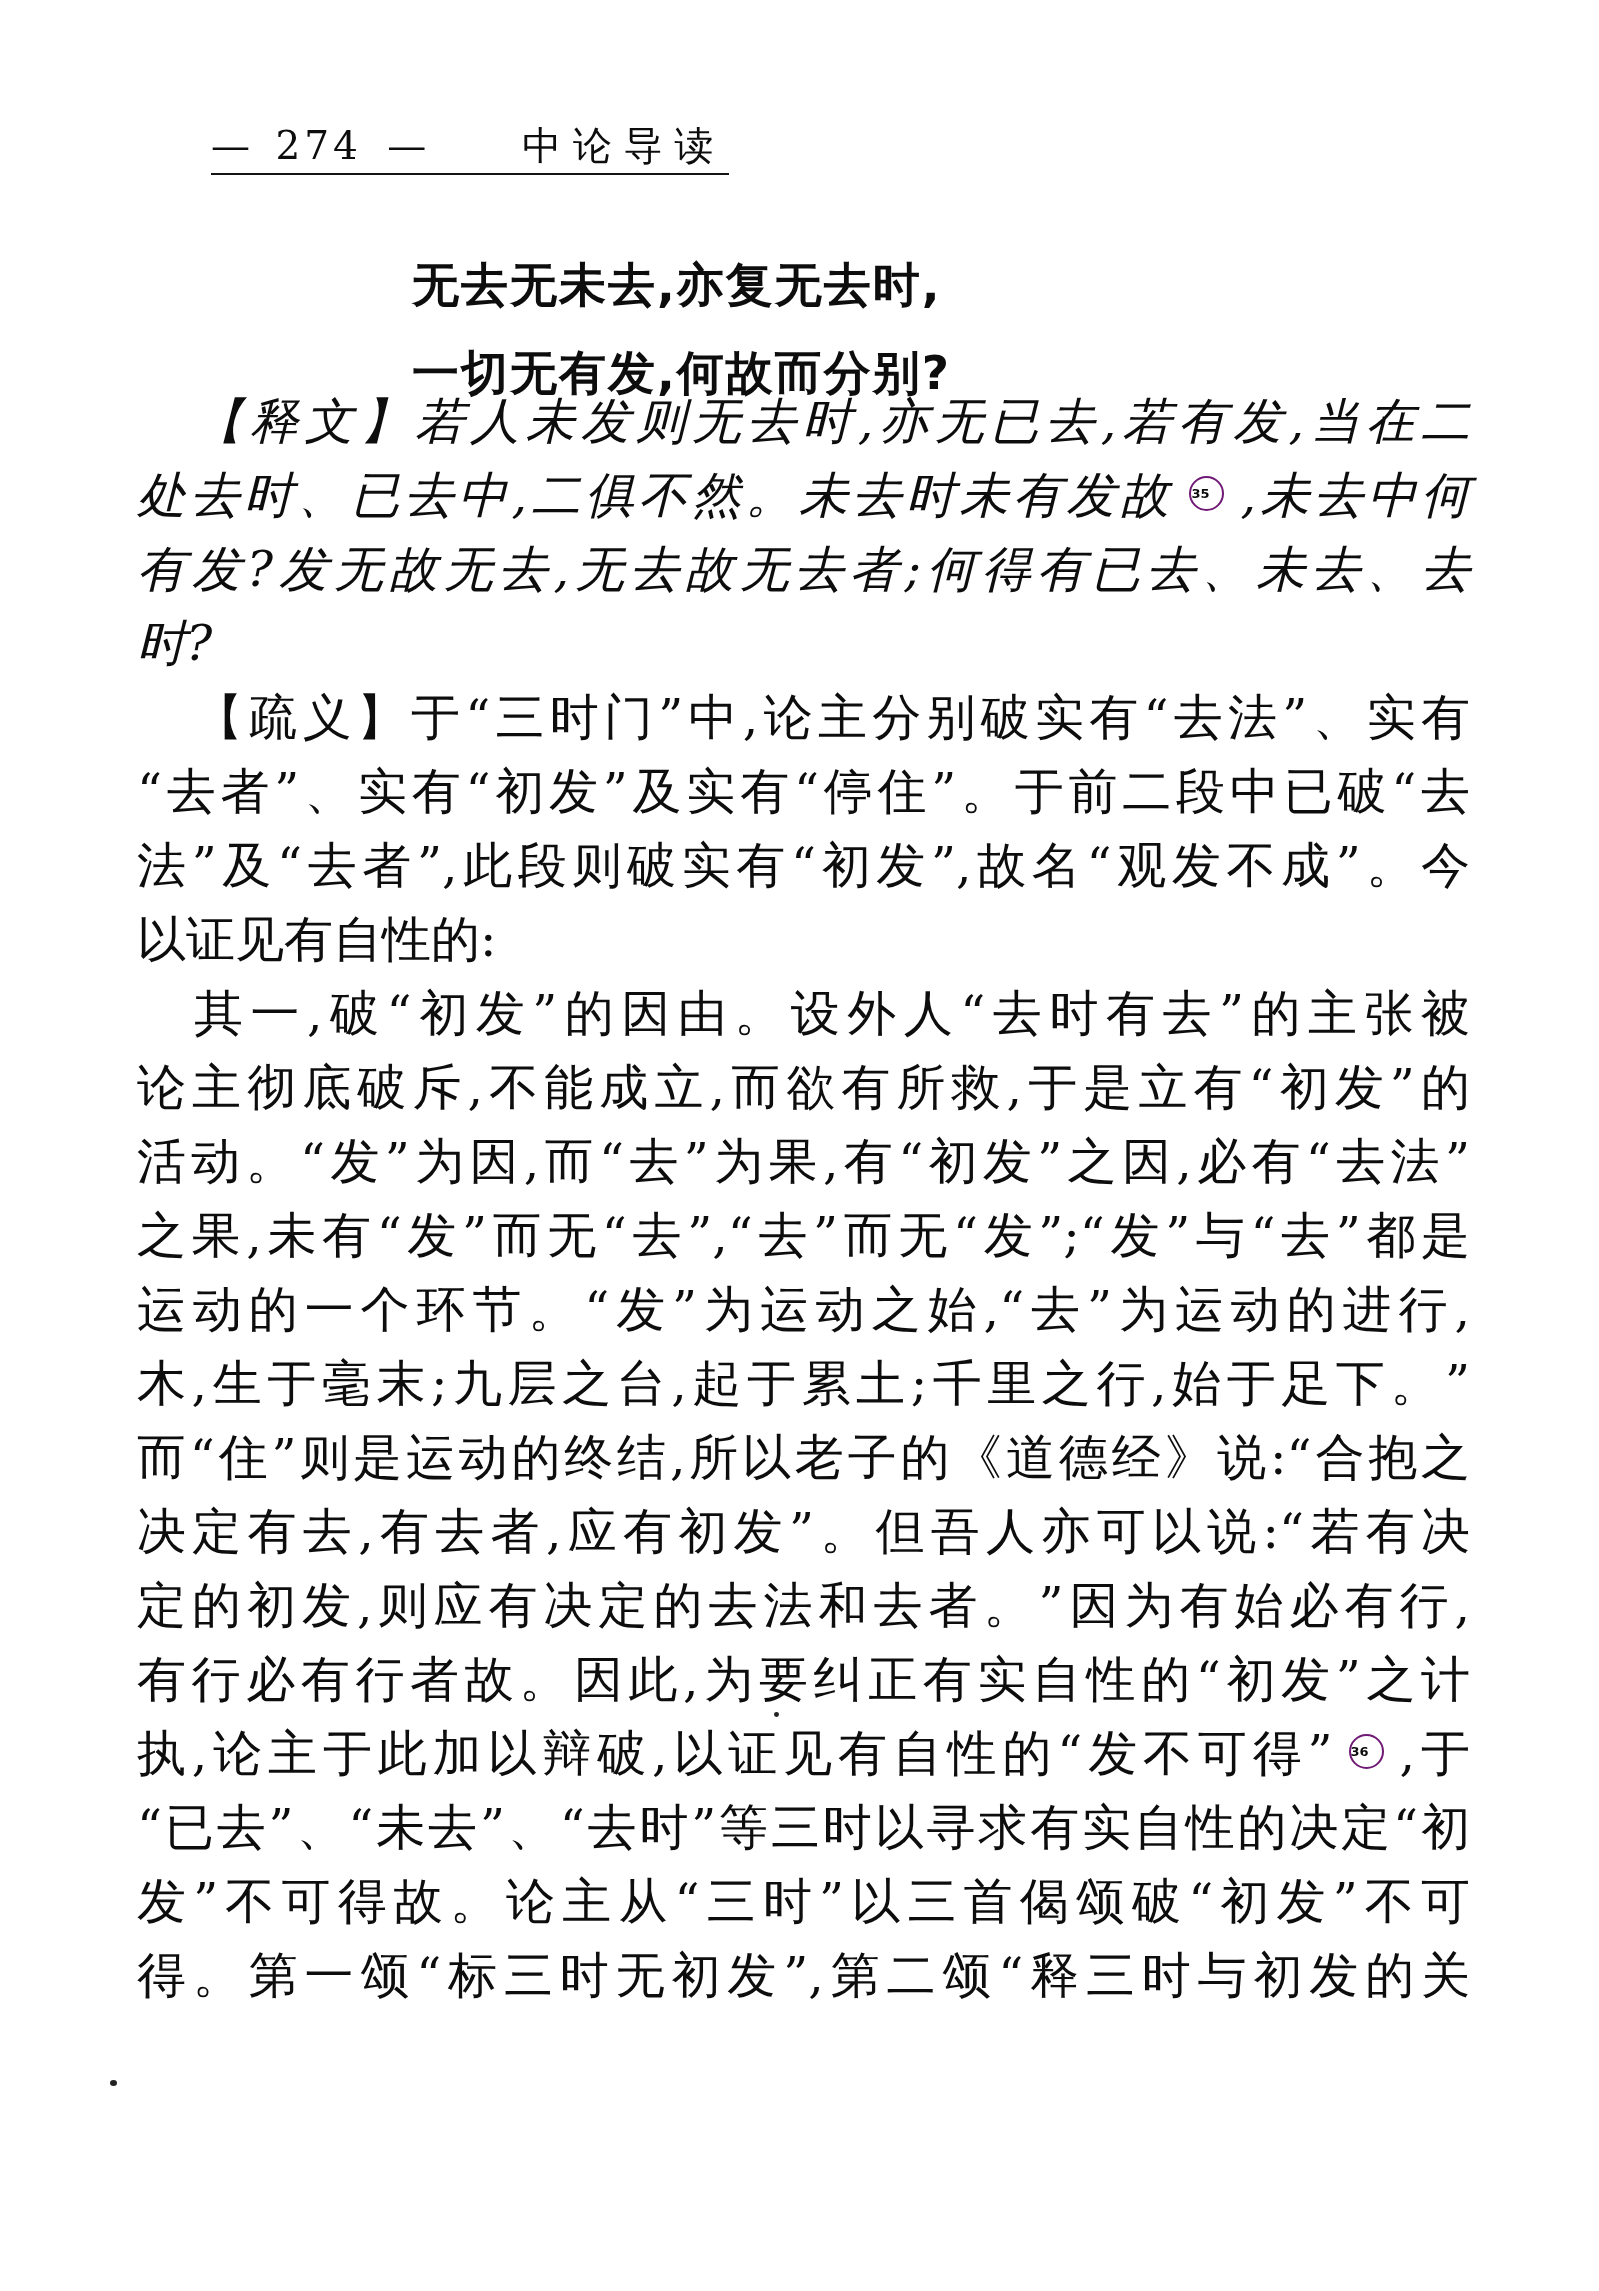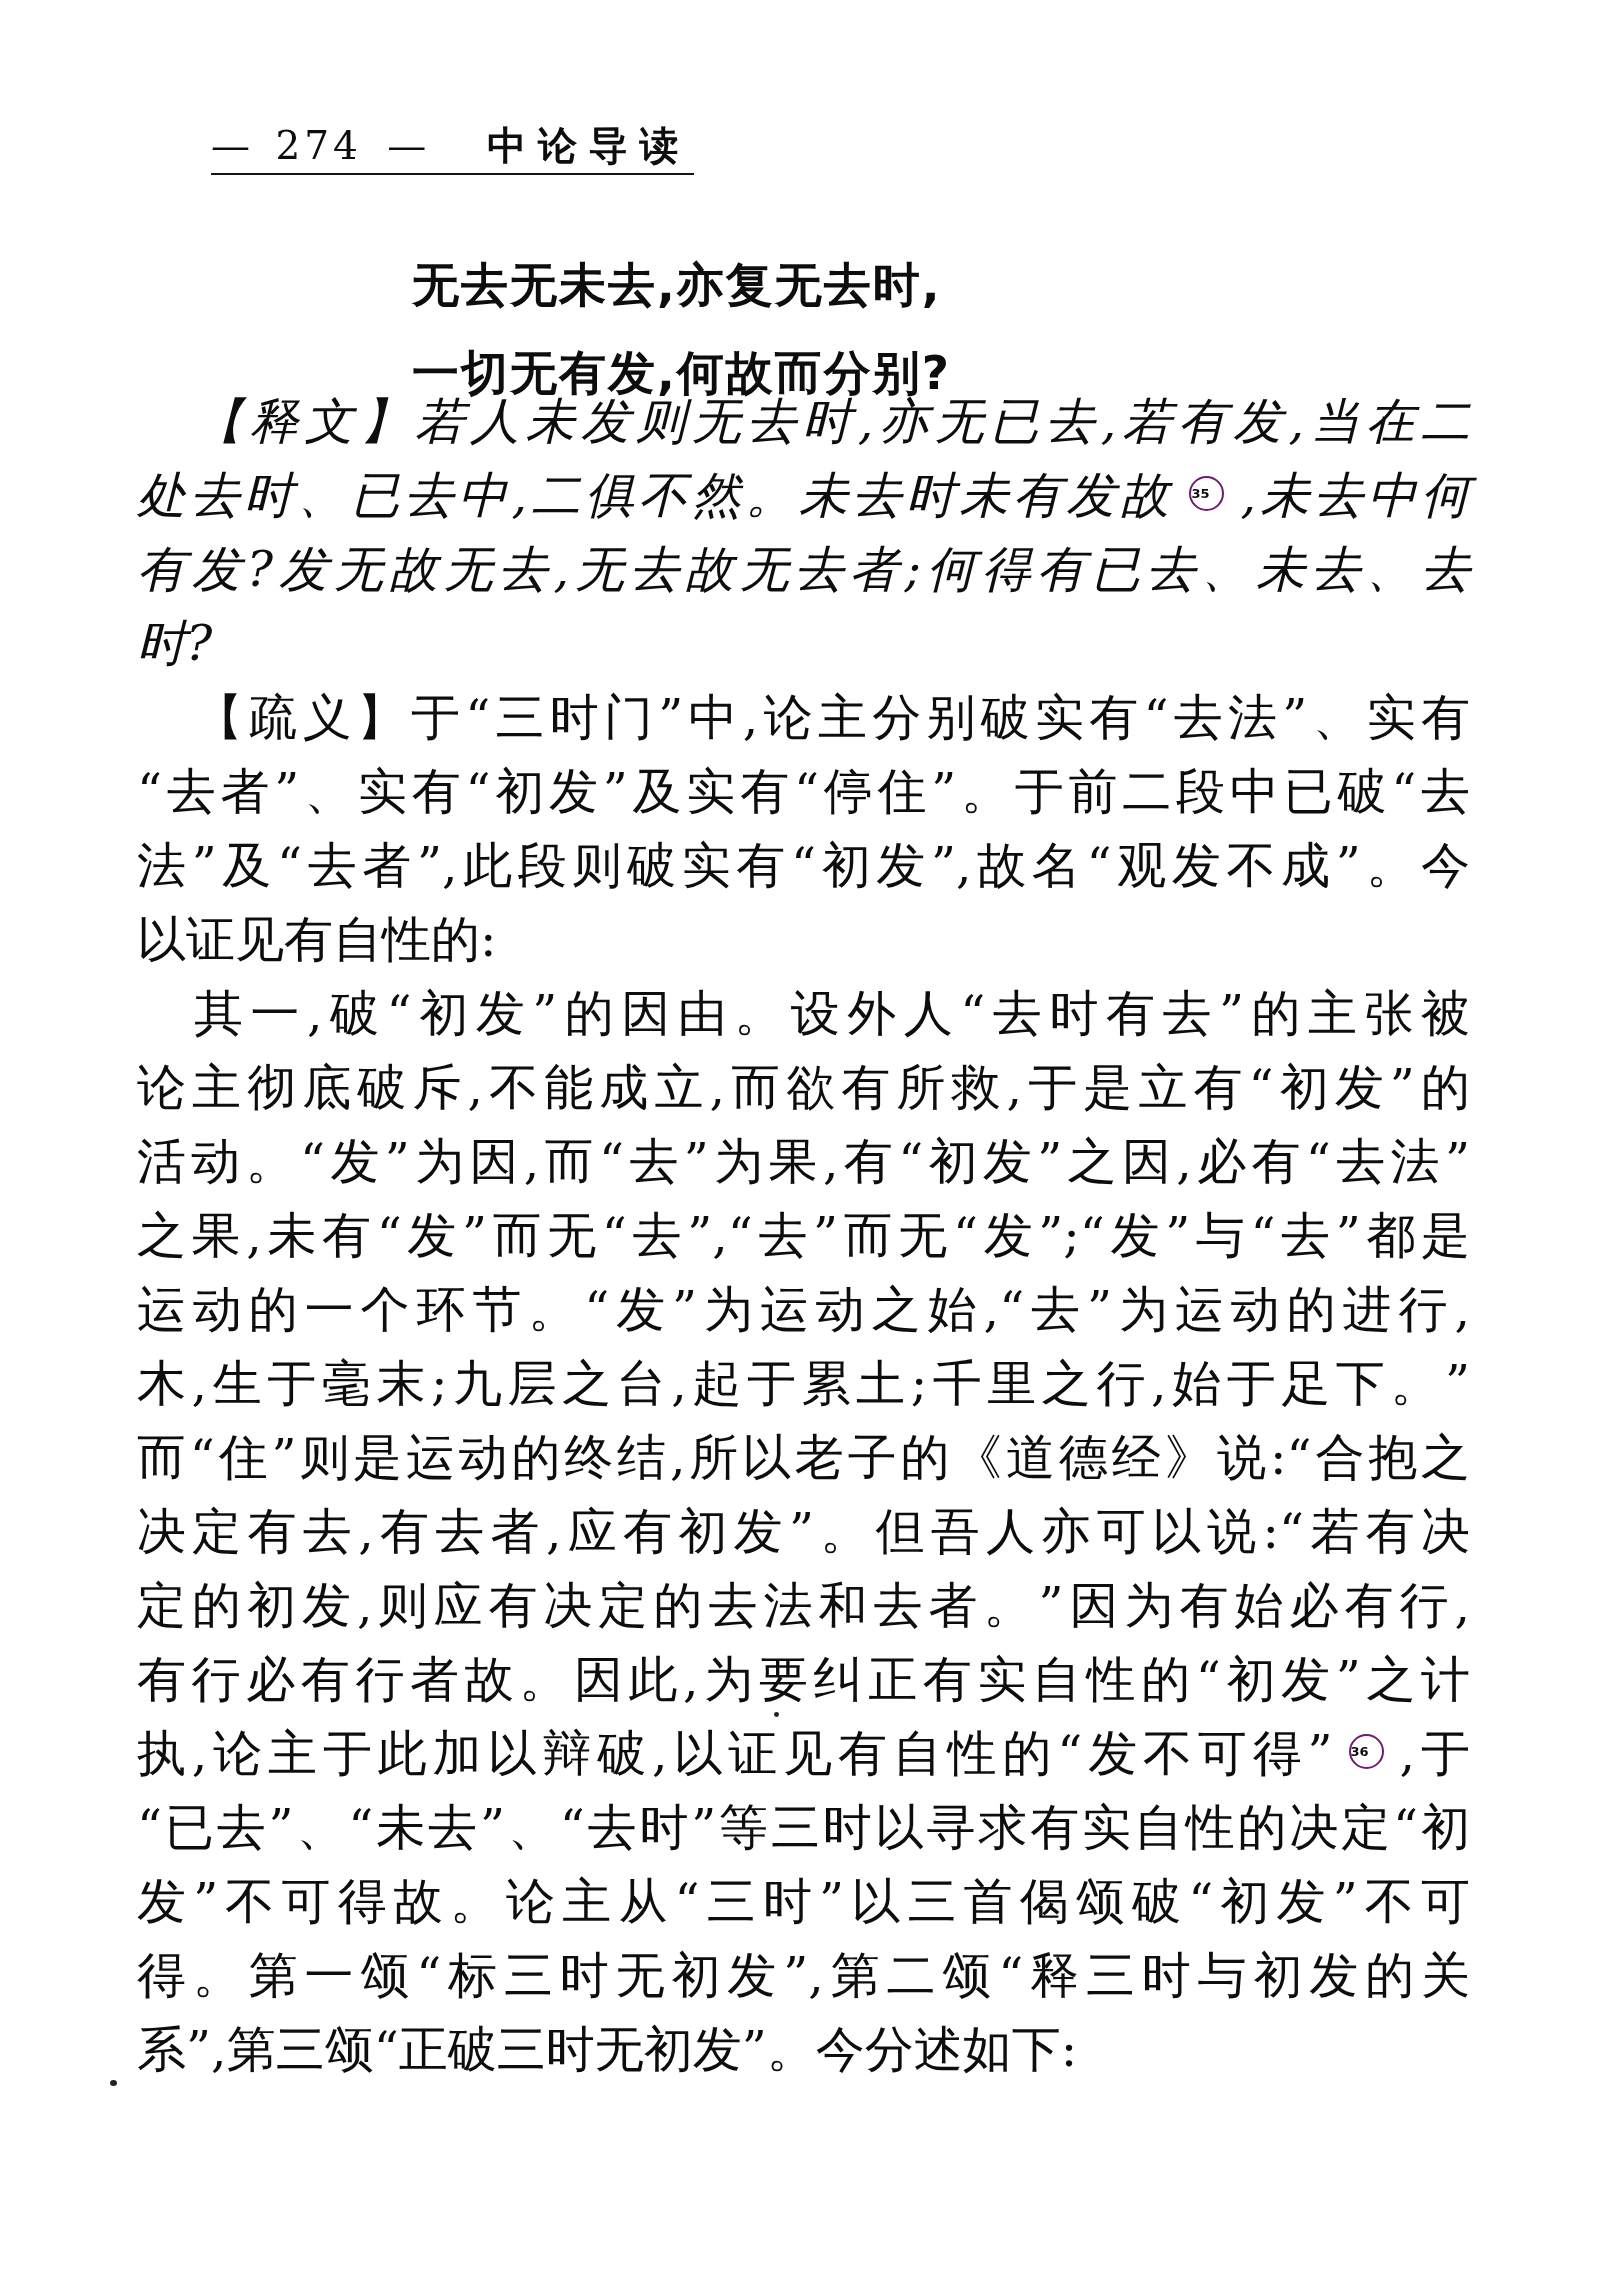--- a/index.html
+++ b/index.html
@@ -20,21 +20,21 @@
     left: 211px;
     font-size: 39px;
     line-height: 45px;
     white-space: nowrap;
     border-bottom: 2.9px solid #141414;
     padding: 0 3.9px 4.9px 0;
     font-family: "DejaVu Serif", serif;
   }
   .running-head .dash  { letter-spacing: 0; }
   .running-head .pnum  { margin: 0 25.5px; letter-spacing: 3.9px; }
-  .running-head .title { margin-left: 61px; letter-spacing: 11.8px; font-weight: 700; }
+  .running-head .title { margin-left: 96px; letter-spacing: 11.8px; font-weight: 400; }
 
   
   .verse {
     position: absolute;
     top: 241px;
     left: 412px;
     font-family: "DejaVu Sans", "Liberation Sans", sans-serif;
     font-weight: 700;
     font-size: 47px;
     line-height: 88px;
@@ -127,18 +127,17 @@
   <div class="bline song j">运动的一个环节。“发”为运动之始,“去”为运动的进行,</div>
   <div class="bline song j">木,生于毫末;九层之台,起于累土;千里之行,始于足下。”</div>
   <div class="bline song j">而“住”则是运动的终结,所以老子的《道德经》说:“合抱之</div>
   <div class="bline song j">决定有去,有去者,应有初发”。但吾人亦可以说:“若有决</div>
   <div class="bline song j">定的初发,则应有决定的去法和去者。”因为有始必有行,</div>
   <div class="bline song j">有行必有行者故。因此,为要纠正有实自性的“初发”之计</div>
   <div class="bline song j"><span>执,论主于此加以辩破,以证见有自性的“发不可得”</span><span class="fnote">36</span><span>,于</span></div>
   <div class="bline song j">“已去”、“未去”、“去时”等三时以寻求有实自性的决定“初</div>
   <div class="bline song j">发”不可得故。论主从“三时”以三首偈颂破“初发”不可</div>
   <div class="bline song j">得。第一颂“标三时无初发”,第二颂“释三时与初发的关</div>
-  <div class="bline song">系”,第三颂“正破三时无初发”。今分述如下:</div>
 </div>
 
 <div class="speckle speckle-1"></div>
 <div class="speckle speckle-2"></div>
 
 
 </body></html>

